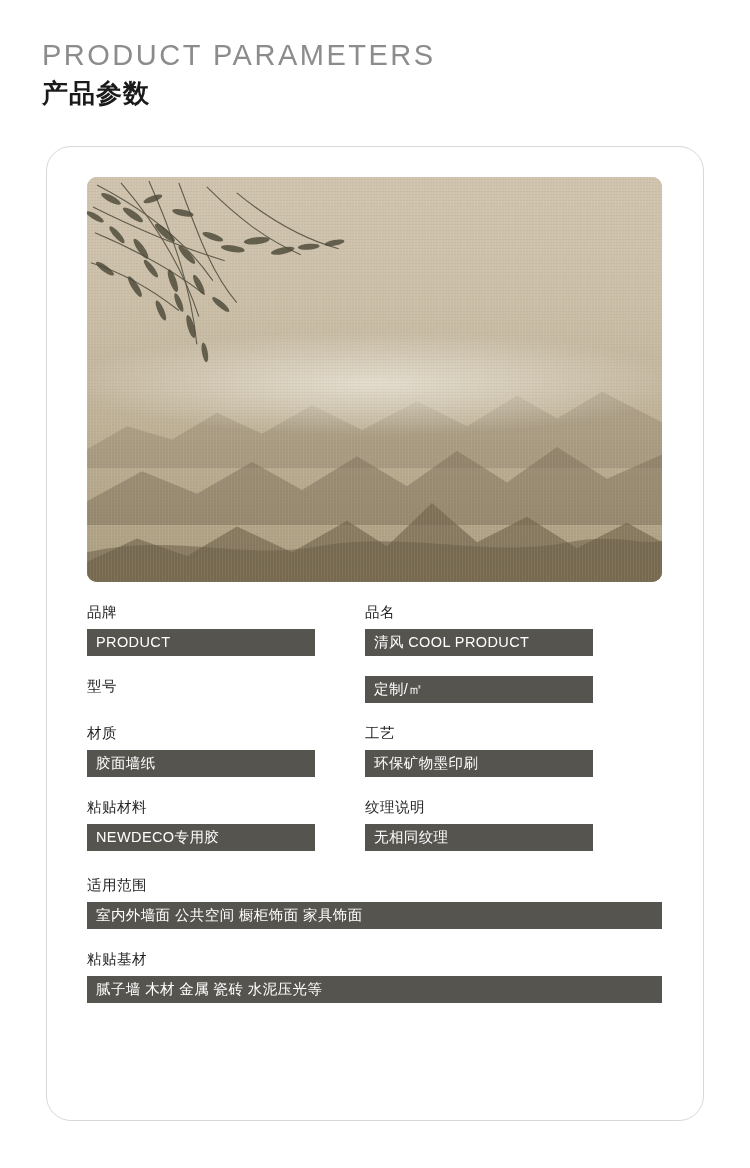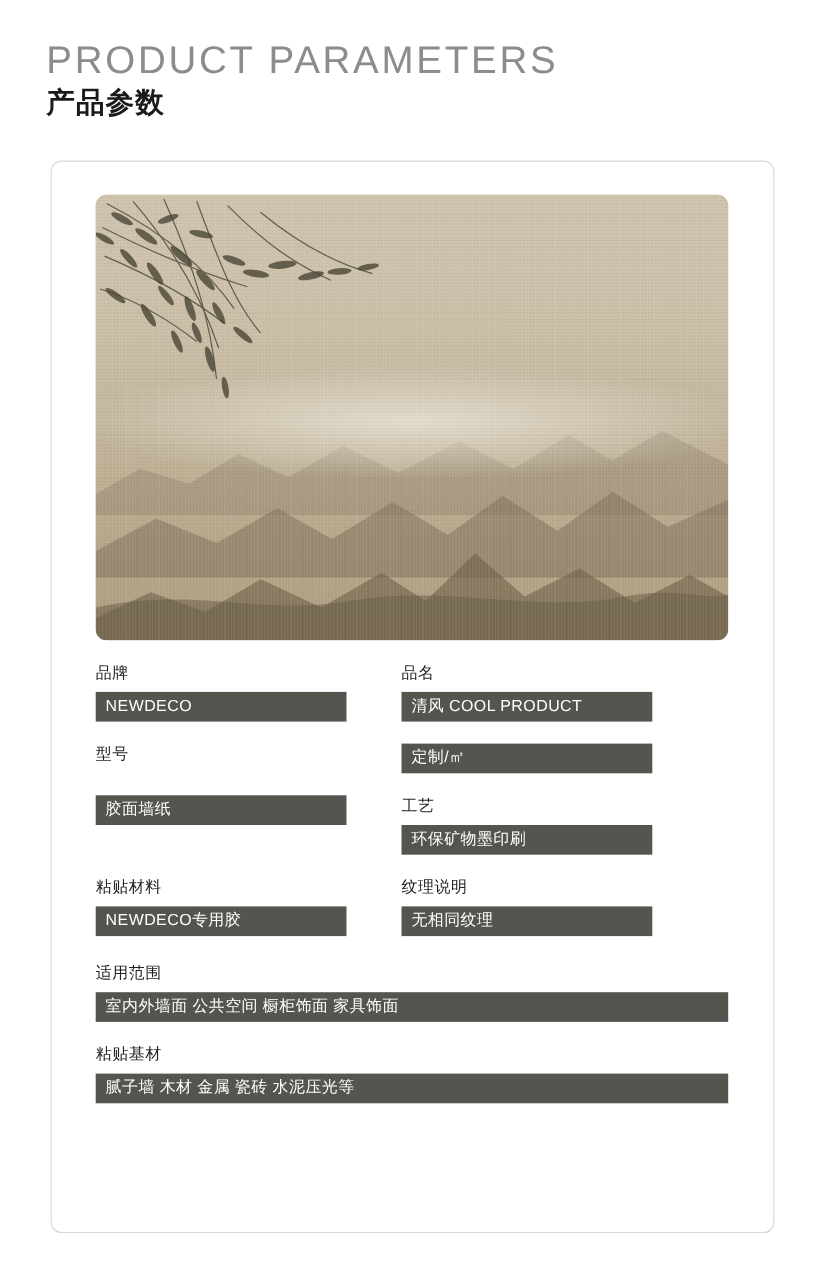--- a/index.html
+++ b/index.html
@@ -17,21 +17,21 @@
     overflow: hidden;
   }
 
   
   .header {
     position: absolute;
     left: 42px;
     top: 38px;
   }
   .header-en {
-    font-size: 35px;
+    font-size: 29px;
     letter-spacing: 2.5px;
     color: #8c8c8c;
     font-weight: 400;
     line-height: 34px;
     white-space: nowrap;
   }
   .header-cn {
     margin-top: 7px;
     font-size: 26px;
     font-weight: 700;
@@ -41,21 +41,21 @@
   }
 
   
   .card {
     position: absolute;
     left: 46px;
     top: 146px;
     width: 658px;
     height: 975px;
     border: 1px solid #d8d8d8;
-    border-radius: 10px;
+    border-radius: 25px;
     background: #ffffff;
   }
 
   
   .hero {
     position: absolute;
     left: 40px;
     top: 30px;
     width: 575px;
     height: 405px;
@@ -228,39 +228,40 @@
           </g>
         </svg>
       </div>
     </div>
 
     <div class="params">
 
       <div class="prow">
         <div class="pcell">
           <div class="plabel">品牌</div>
-          <div class="pvalue">NEWDECO</div>
+          <div class="pvalue">PRODUCT</div>
         </div>
         <div class="pcell">
           <div class="plabel">品名</div>
           <div class="pvalue">清风 COOL PRODUCT</div>
         </div>
       </div>
 
       <div class="prow">
         <div class="pcell">
           <div class="plabel">型号</div>
         </div>
         <div class="pcell">
           <div class="pvalue">定制/㎡</div>
         </div>
       </div>
 
       <div class="prow">
         <div class="pcell">
+          <div class="plabel">材质</div>
           <div class="pvalue">胶面墙纸</div>
         </div>
         <div class="pcell">
           <div class="plabel">工艺</div>
           <div class="pvalue">环保矿物墨印刷</div>
         </div>
       </div>
 
       <div class="prow">
         <div class="pcell">

